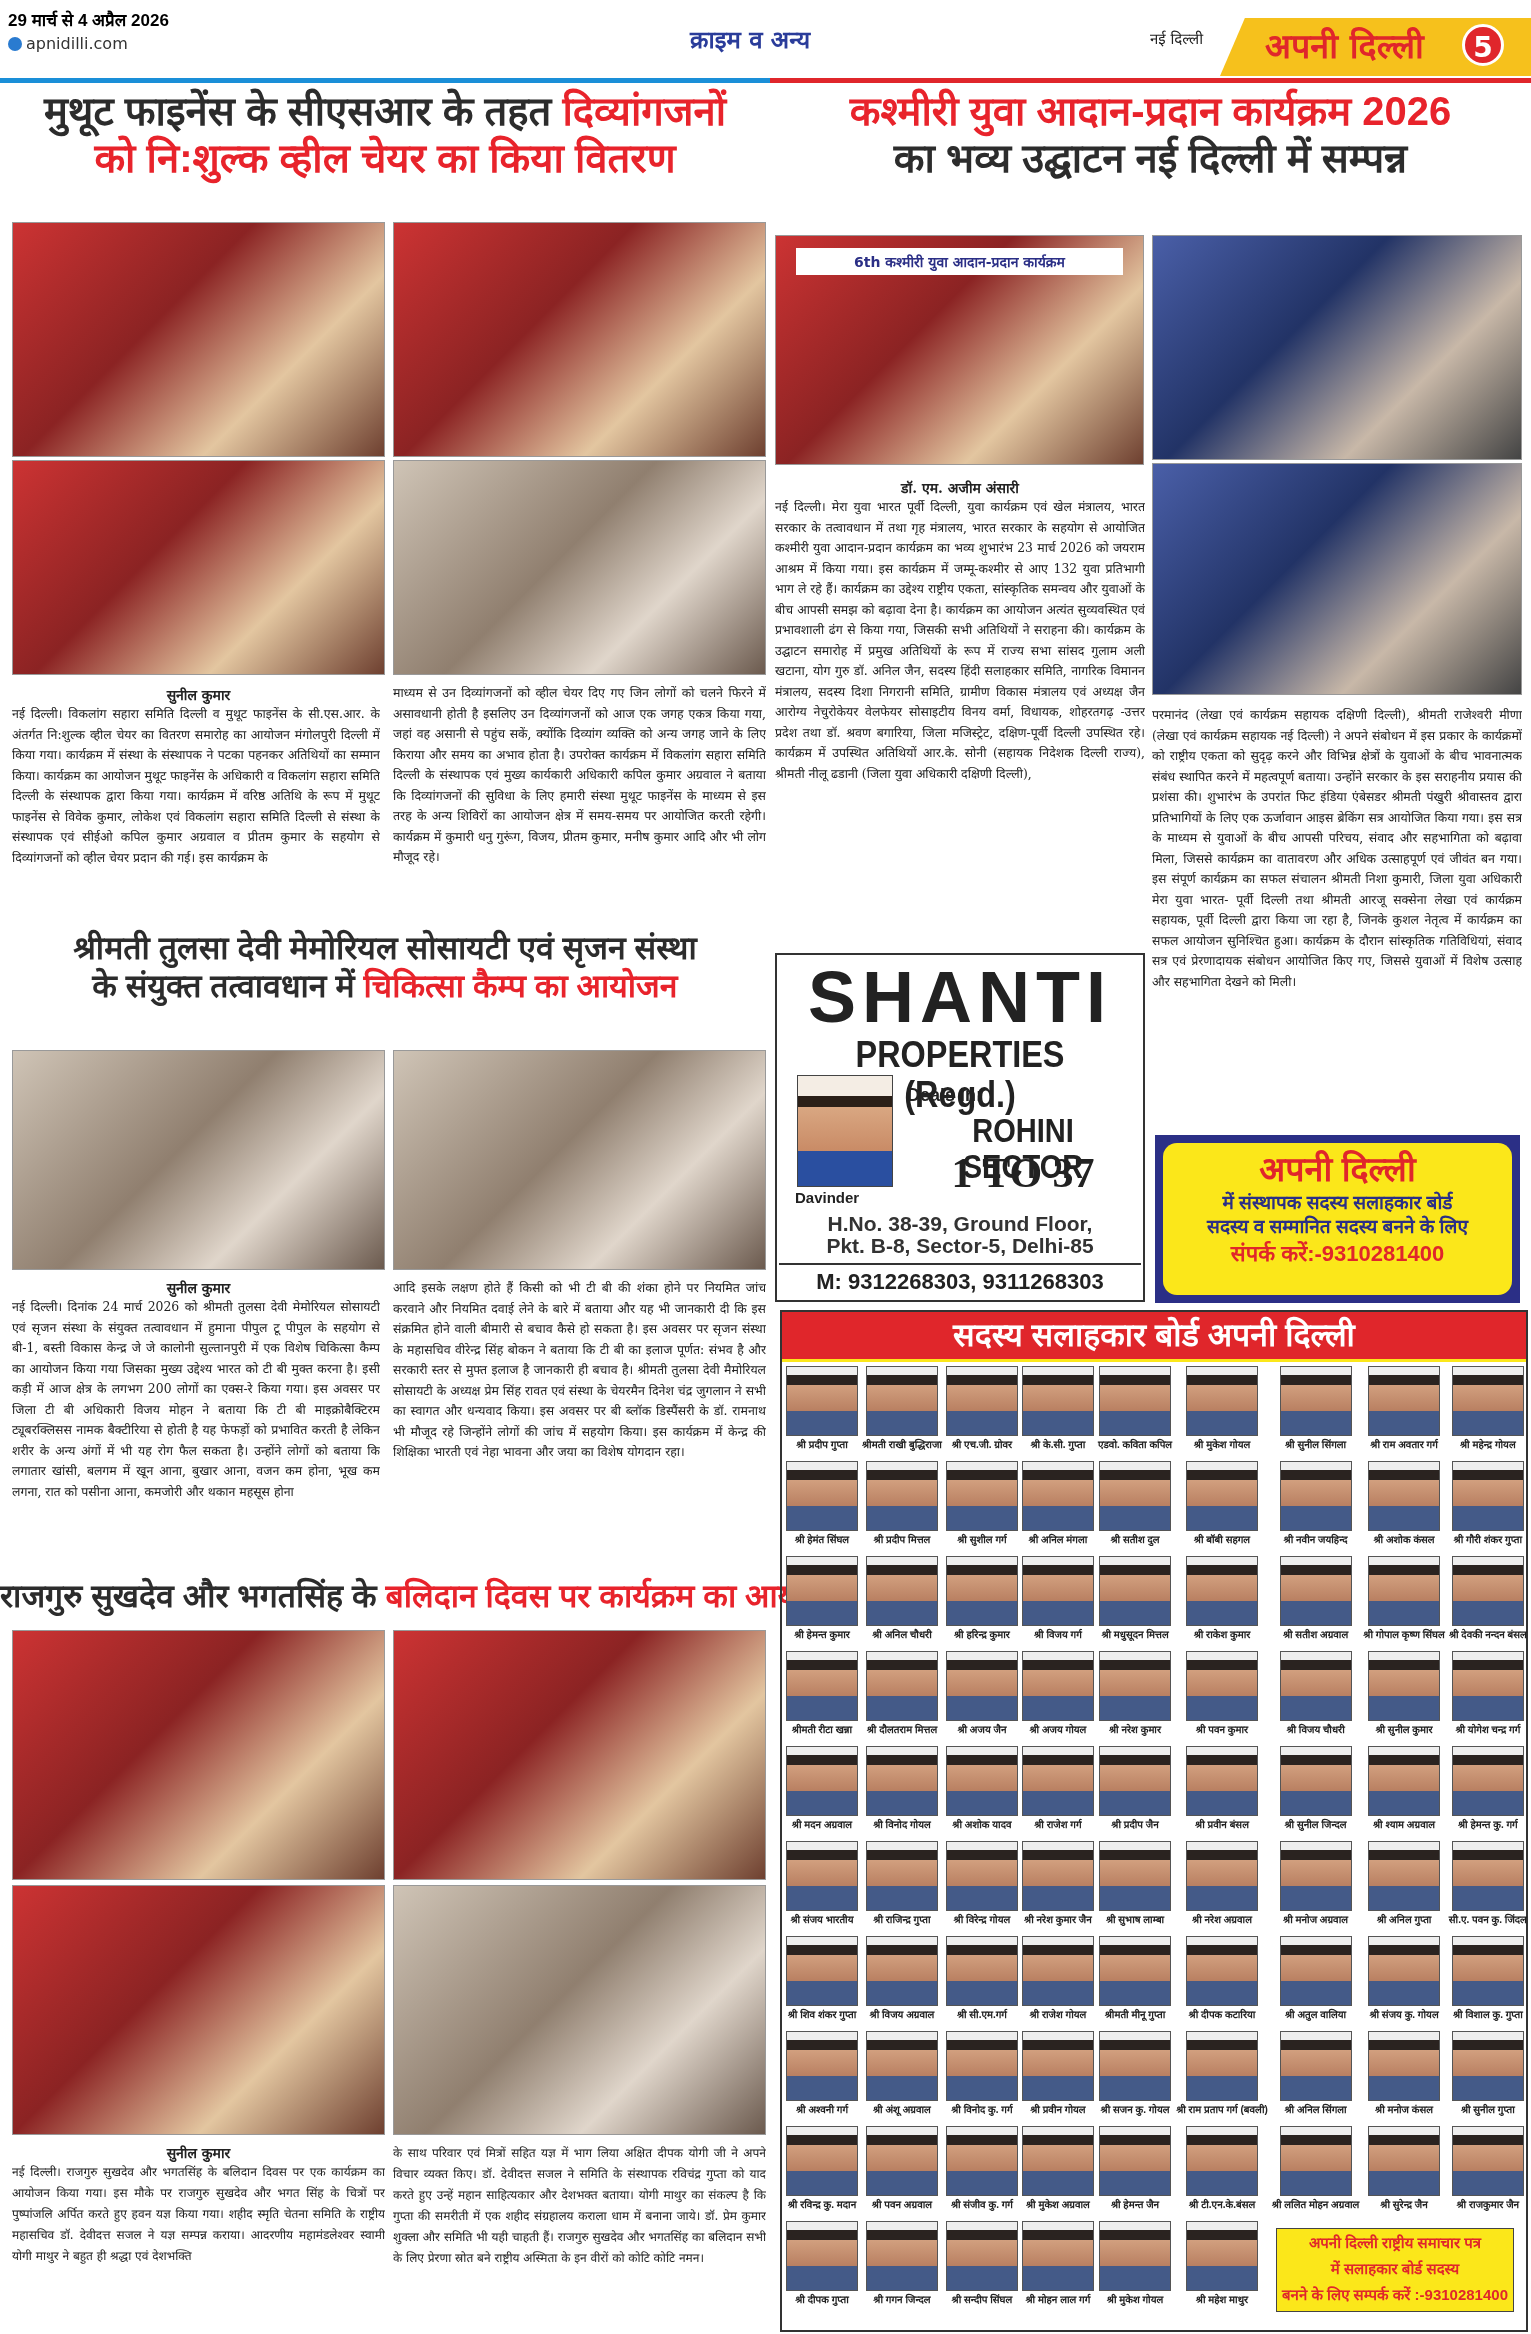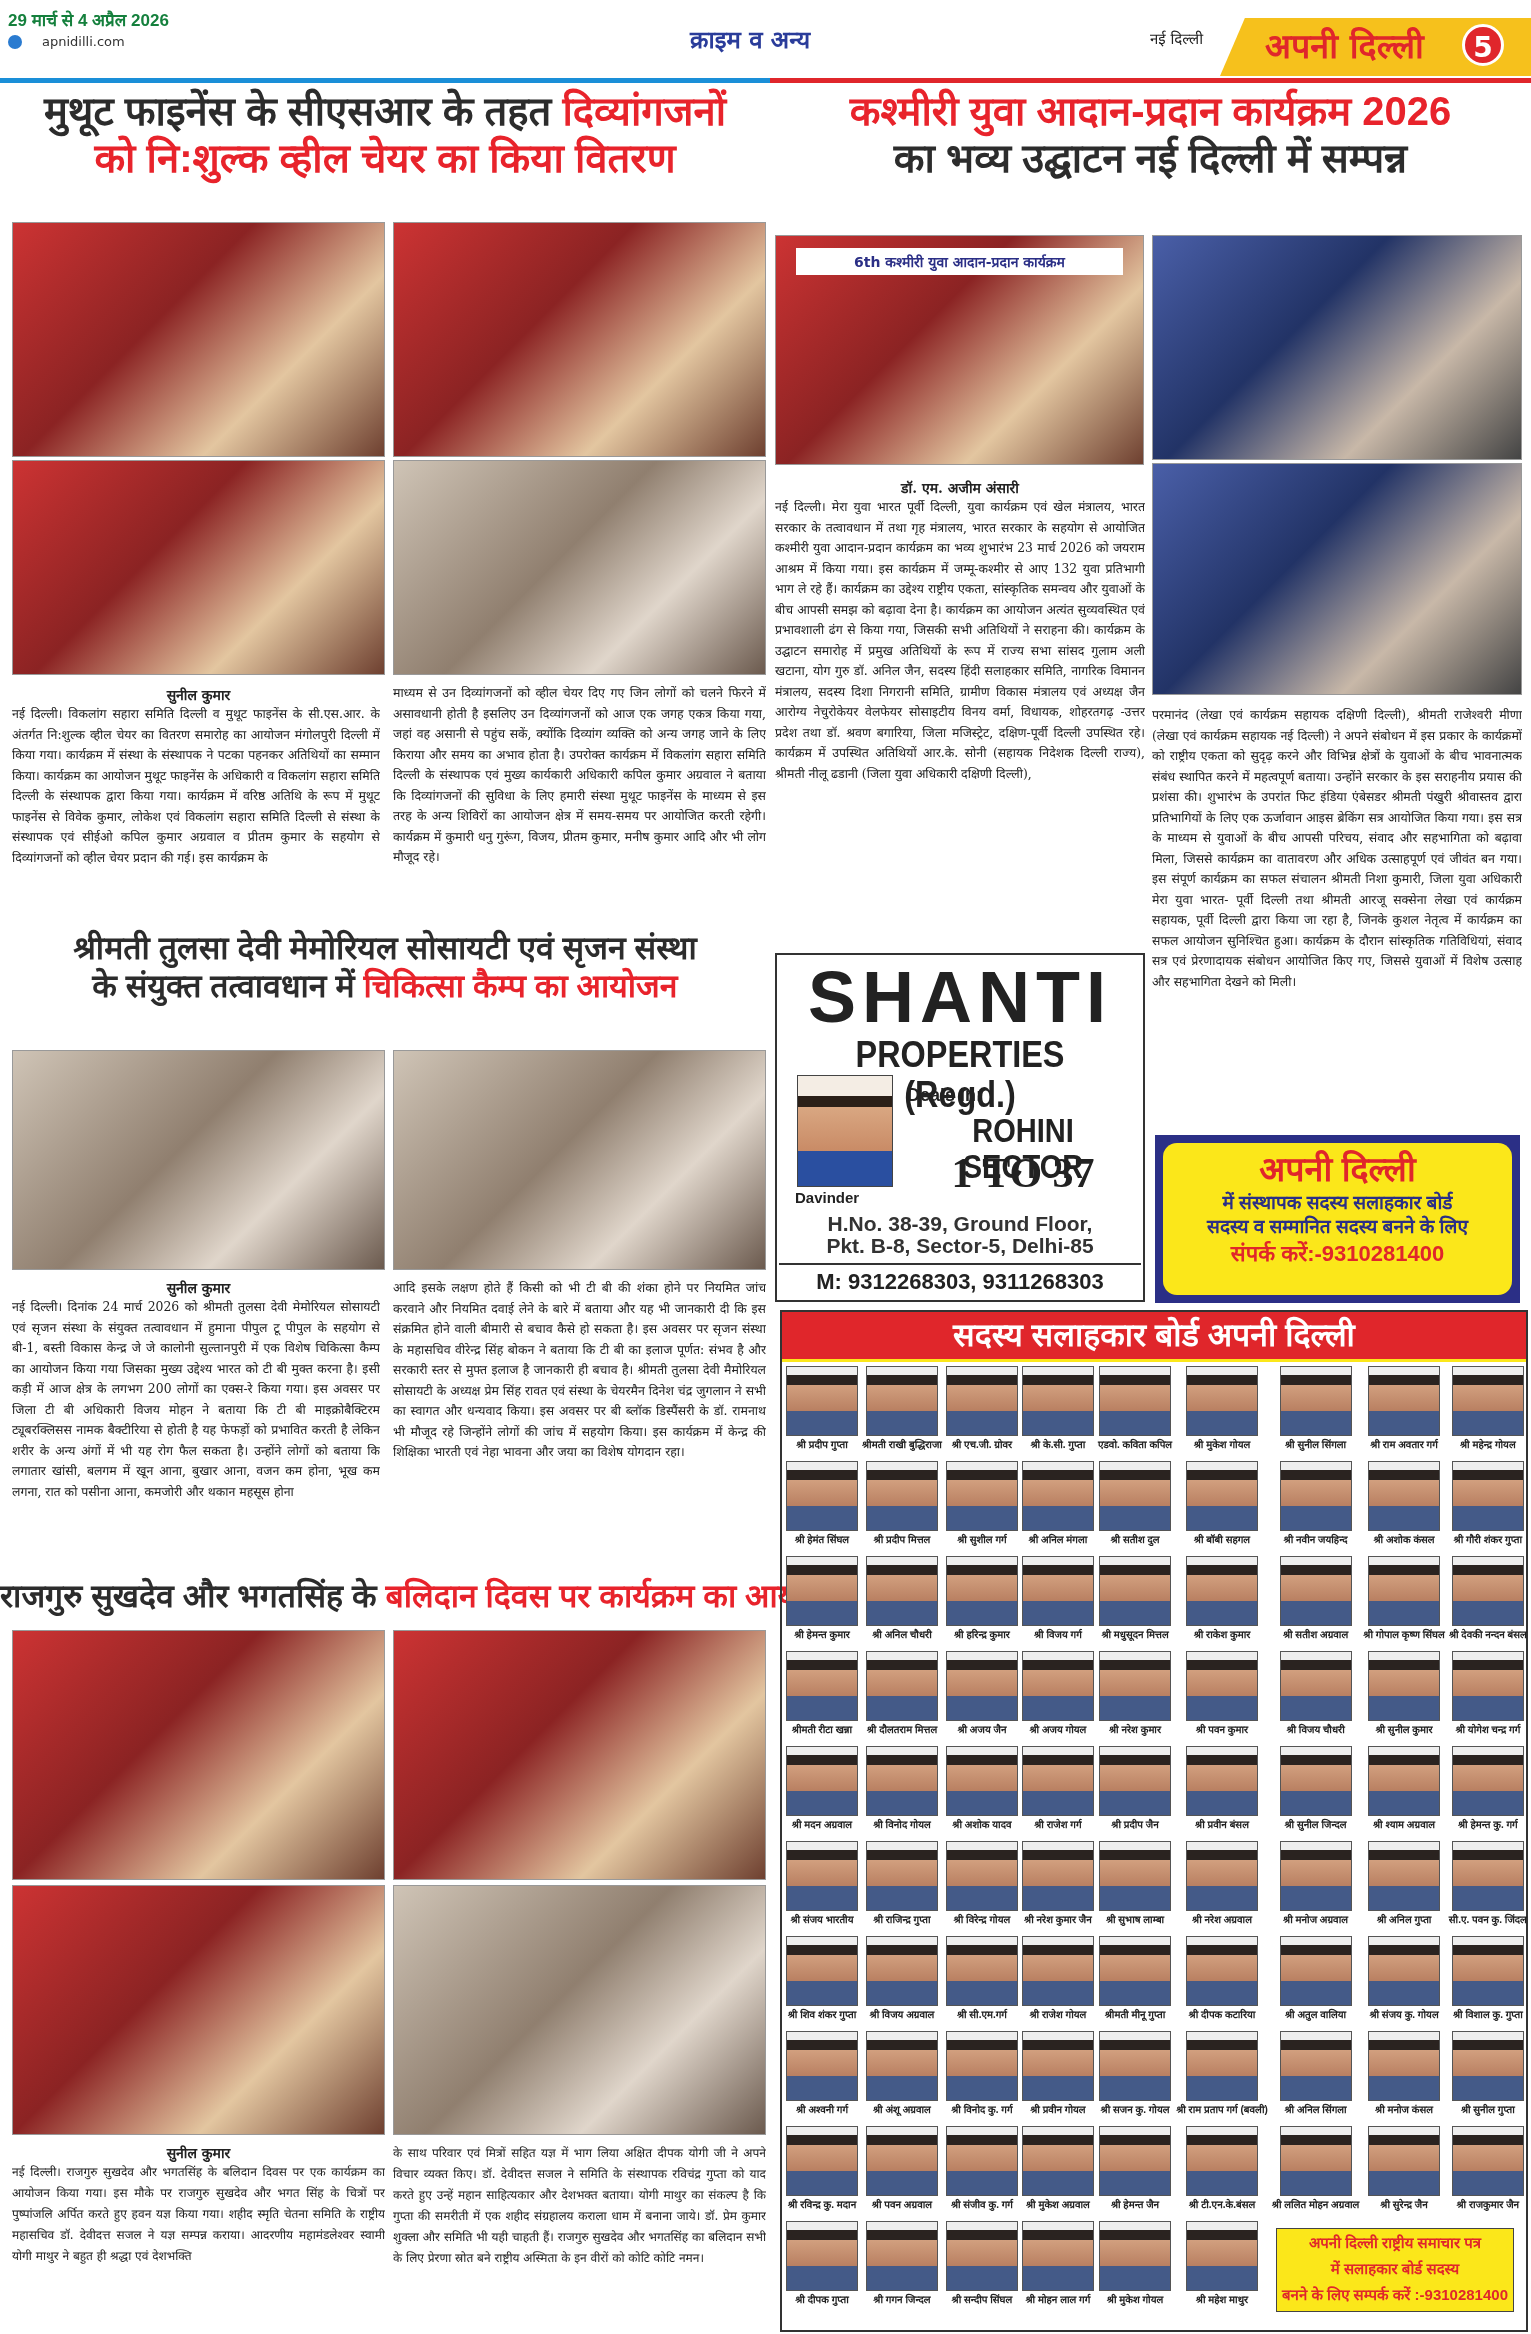--- a/index.html
+++ b/index.html
@@ -1,20 +1,20 @@
 <!DOCTYPE html>
 <html><head>
 <meta charset="utf-8">
 <style>
 *{box-sizing:border-box;margin:0;padding:0}
 body{width:1531px;height:2334px;background:#fff;font-family:"DejaVu Sans","Liberation Sans",sans-serif;color:#222;overflow:hidden;position:relative}
 .abs{position:absolute}
 .hdr{top:0;left:0;width:1531px;height:78px}
-.hdr .date{left:8px;top:8px;color:#15803d;font-weight:bold;font-size:17px;font-family:"Liberation Sans",sans-serif}
-.hdr .site{left:8px;top:34px;font-size:13px;color:#333;display:flex;align-items:center;gap:20px}
+.hdr .date{left:8px;top:8px;color:#000000;font-weight:bold;font-size:17px;font-family:"Liberation Sans",sans-serif}
+.hdr .site{left:8px;top:34px;font-size:16px;color:#333;display:flex;align-items:center;gap:4px}
 .hdr .globe{width:14px;height:14px;border-radius:50%;background:#2a7bd0;display:inline-block}
 .hdr .section{left:690px;top:22px;font-size:24px;color:#2a3c9a;font-weight:bold}
 .hdr .city{left:1150px;top:28px;font-size:15px;color:#222}
 .hdr .brand{left:1220px;top:18px;width:311px;height:58px;background:#f6c11c;clip-path:polygon(8% 0,100% 0,100% 100%,0 100%)}
 .hdr .brand-t{left:1265px;top:22px;font-size:34px;color:#e0262b;font-weight:bold}
 .hdr .pg{left:1462px;top:24px;width:42px;height:42px;border-radius:50%;background:#e0262b;color:#fff;font-weight:bold;font-size:28px;text-align:center;line-height:42px;border:3px solid #fff}
 .bar-l{left:0;top:78px;width:770px;height:5px;background:#1a8fd8}
 .bar-r{left:770px;top:78px;width:761px;height:5px;background:#e0262b}
 .hl{font-family:"Liberation Sans",sans-serif;font-weight:bold;text-align:center;line-height:1.18;color:#2c2c2c}
 .red{color:#e8232b}

